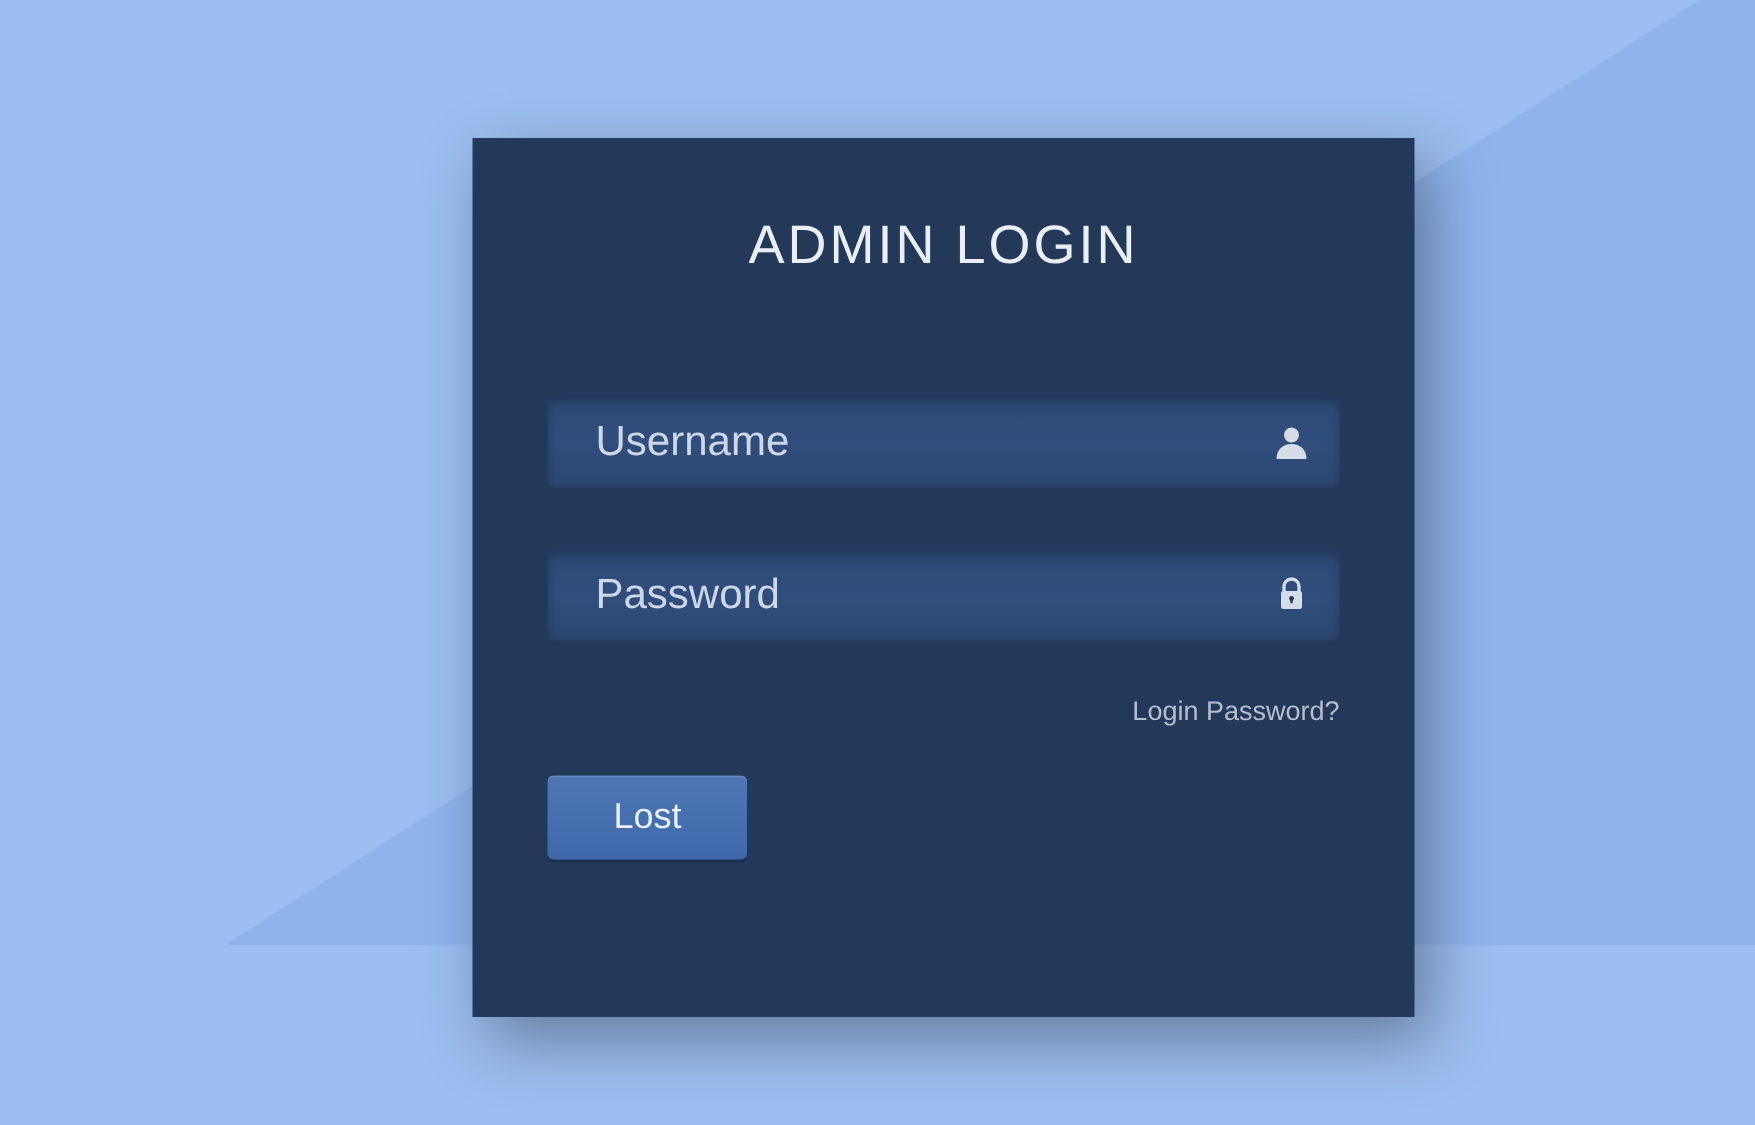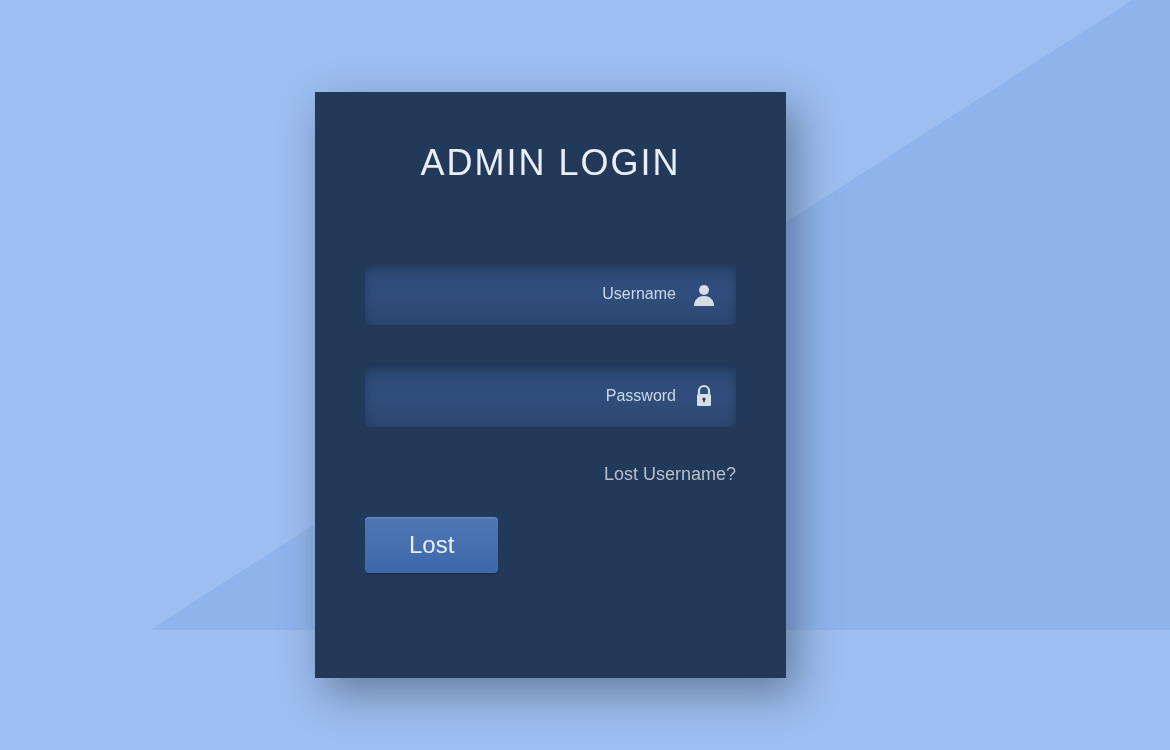--- a/index.html
+++ b/index.html
@@ -22,21 +22,21 @@
       width: 0;
       height: 0;
       border-left: 1170px solid transparent;
       border-bottom: 750px solid #8fb4ec;
       transform: translateX(150px) translateY(-120px);
     }
     .login-card {
       position: absolute;
       left: 315px;
       top: 92px;
-      width: 471px;
+      width: 628px;
       height: 586px;
       background: #22395a;
       box-shadow: 10px 15px 40px rgba(0,0,0,0.35);
     }
     .title {
       text-align: center;
       color: #eaeef5;
       font-size: 36px;
       font-weight: 300;
       letter-spacing: 2px;
@@ -51,27 +51,26 @@
       position: relative;
       margin-bottom: 42px;
     }
     .text-input {
       width: 100%;
       height: 60px;
       background: linear-gradient(180deg, #2c4975 0%, #304e7d 50%, #2c4770 100%);
       border: none;
       border-radius: 4px;
       padding: 0 60px 0 32px;
-      font-size: 16px;
+      font-size: 28px;
       color: #e6ecf4;
       font-weight: 300;
       box-shadow: inset 0 4px 8px rgba(0,0,0,0.25), 0 1px 0 rgba(255,255,255,0.03);
       outline: none;
       font-family: inherit;
-      text-align: right;
     }
     .text-input::placeholder {
       color: #cdd7e6;
       opacity: 1;
     }
     .input-icon {
       position: absolute;
       right: 20px;
       top: 50%;
       transform: translateY(-50%);
@@ -127,18 +126,18 @@
       <span class="input-icon">
         <svg viewBox="0 0 24 24" fill="currentColor">
           <path d="M7 10 V7 a5 5 0 0 1 10 0 V10" stroke="currentColor" stroke-width="2.2" fill="none"></path>
           <rect x="5" y="10" width="14" height="12" rx="1.5"></rect>
           <circle cx="12" cy="15" r="1.6" fill="#22395a"></circle>
           <rect x="11.2" y="15" width="1.6" height="3.2" fill="#22395a"></rect>
         </svg>
       </span>
     </div>
 
-    <a class="lost-link">Lost Username?</a>
+    <a class="lost-link">Login Password?</a>
 
     <button class="login-btn">Lost</button>
 
   </div>
 </div>
 
 </body></html>

